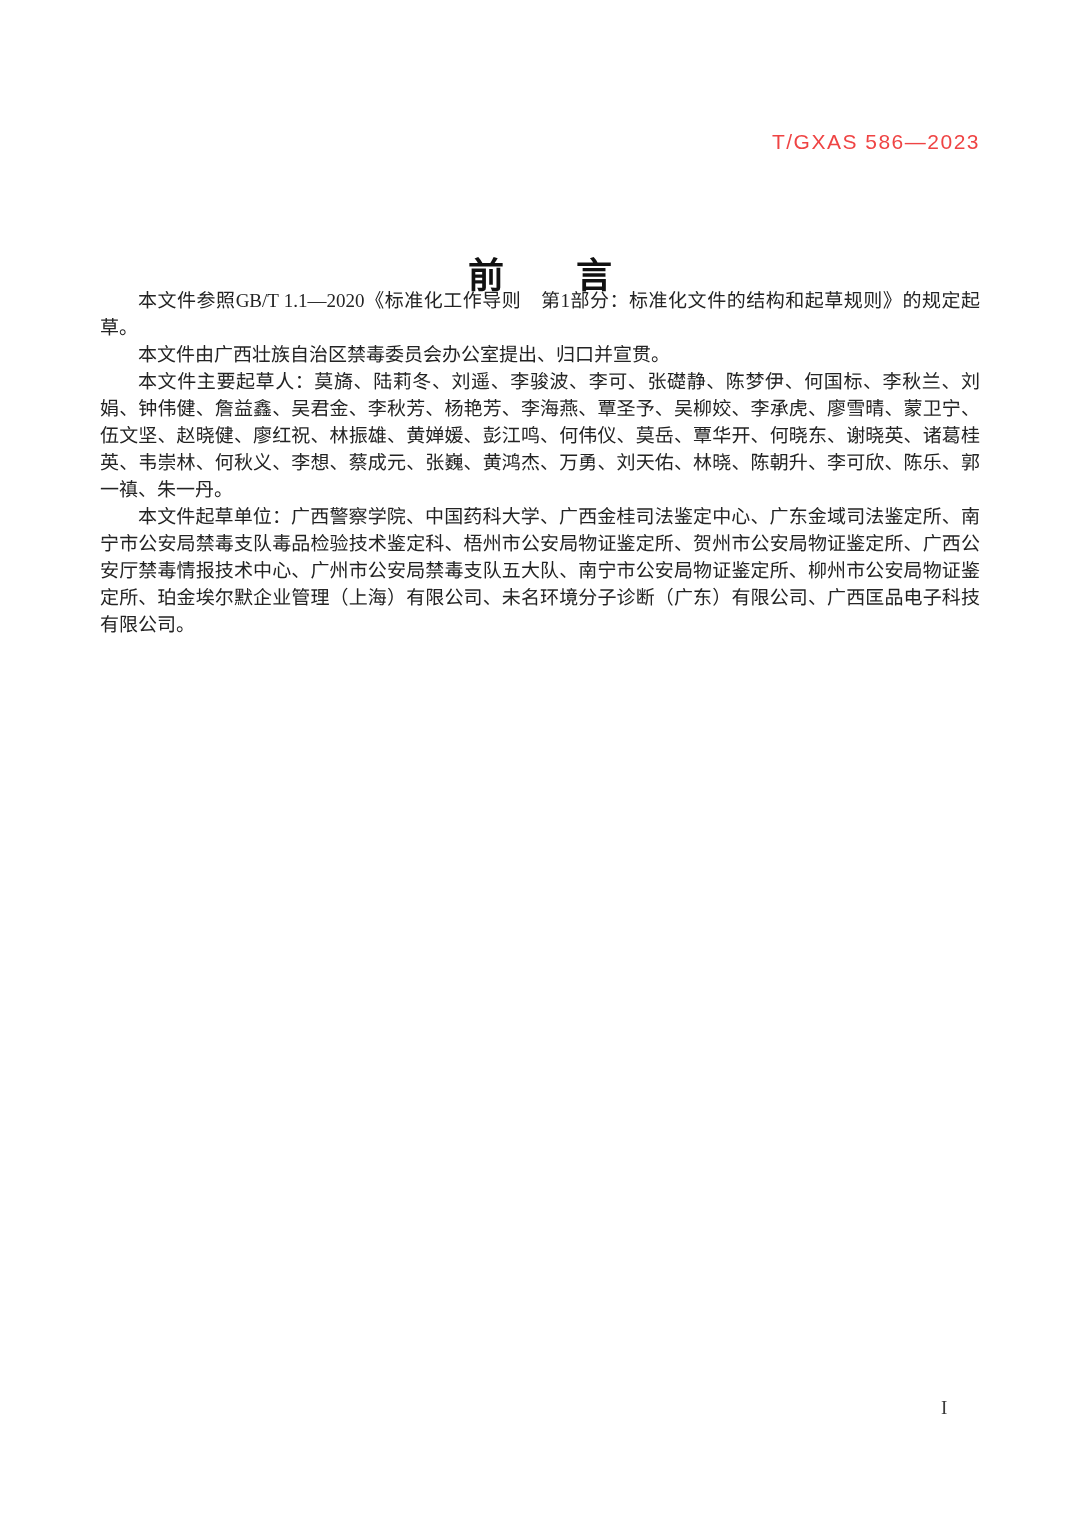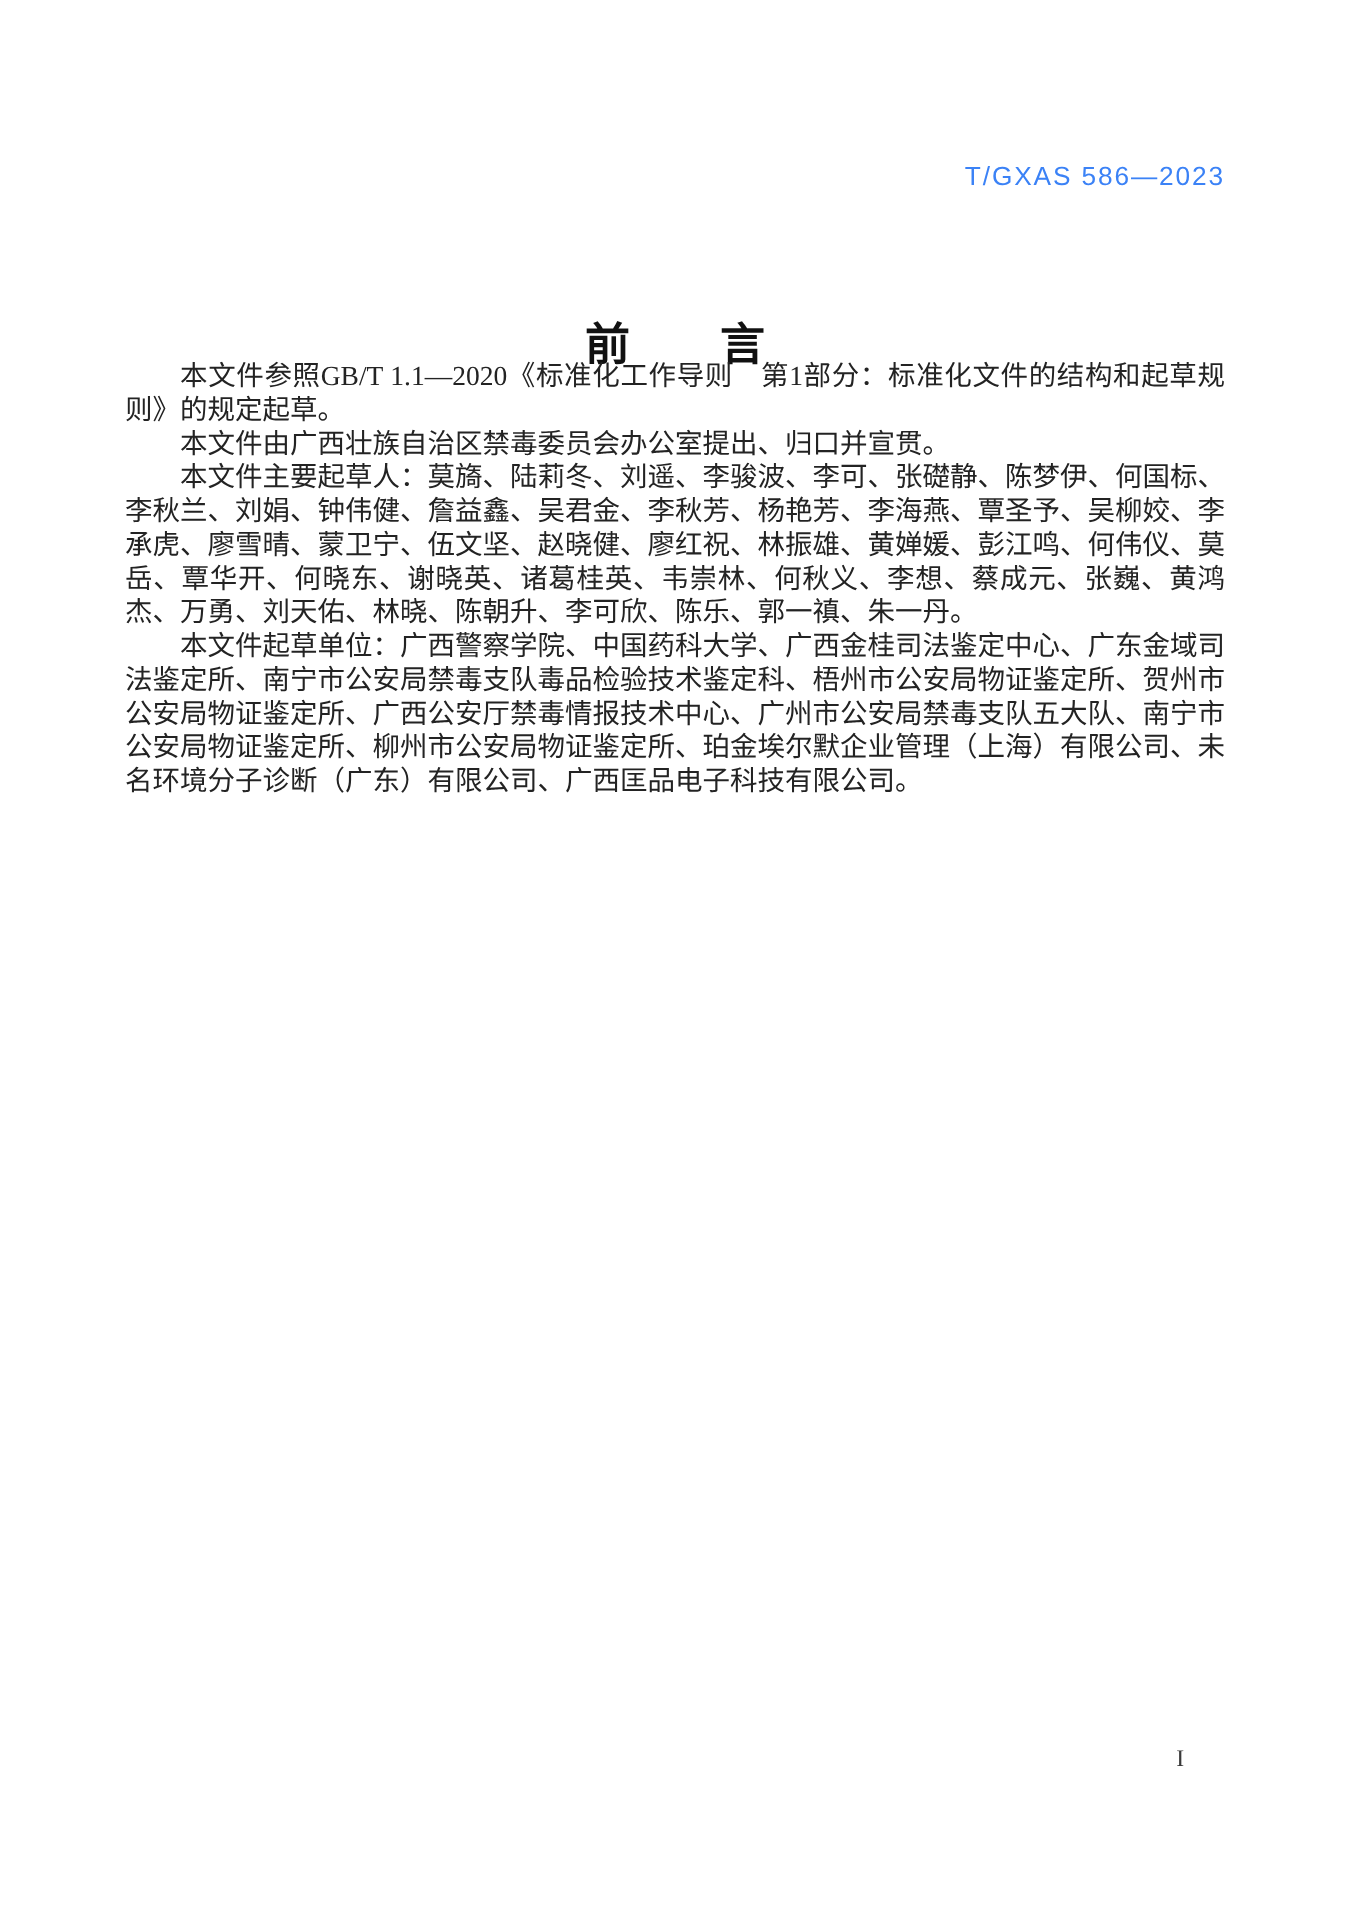--- a/index.html
+++ b/index.html
@@ -18,41 +18,41 @@
     overflow: hidden;
   }
   .doc-number {
     position: absolute;
     top: 130px;
     right: 100px;
     font-family: "Liberation Sans", "DejaVu Sans", sans-serif;
     font-size: 21px;
     font-weight: 500;
     letter-spacing: 1.5px;
-    color: #3b82f6;
+    color: #ef4444;
     white-space: nowrap;
   }
   .foreword-title {
     position: absolute;
     top: 222px;
     left: 0;
     width: 100%;
     text-align: center;
     font-family: "Liberation Sans", "DejaVu Sans", sans-serif;
     font-size: 36px;
     font-weight: 700;
     color: #111111;
     white-space: pre;
   }
   .body-text {
     position: absolute;
     top: 287px;
     left: 100px;
     width: 880px;
-    font-size: 22px;
+    font-size: 19px;
     line-height: 27px;
     text-align: justify;
     text-justify: inter-ideograph;
     color: #232323;
   }
   .body-text p {
     margin: 0;
     padding: 0;
     text-indent: 2em;
   }

